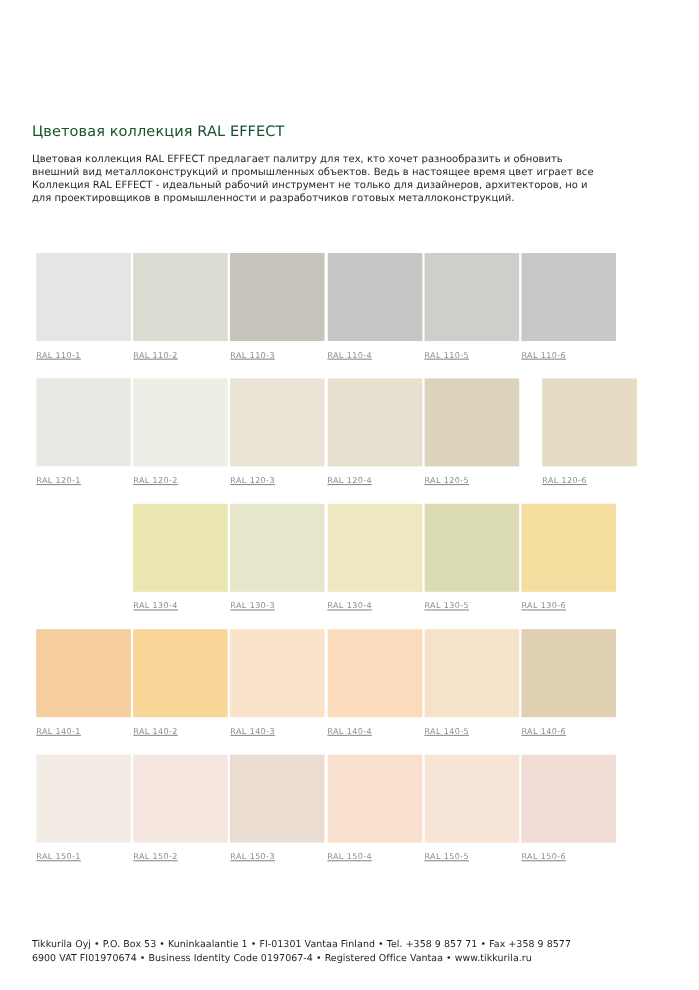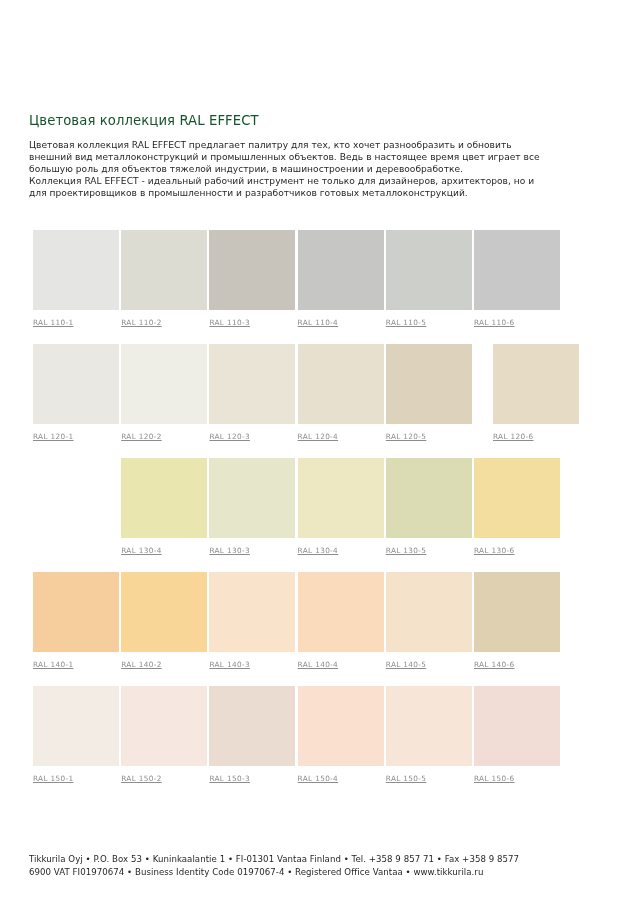--- a/index.html
+++ b/index.html
@@ -90,21 +90,20 @@
 </head>
 <body>
 
 <div class="page">
 
   <div class="title">Цветовая коллекция RAL EFFECT</div>
 
   <div class="intro">
     <p>Цветовая коллекция RAL EFFECT предлагает палитру для тех, кто хочет разнообразить и обновить</p>
     <p>внешний вид металлоконструкций и промышленных объектов. Ведь в настоящее время цвет играет все</p>
-    <p>большую роль для объектов тяжелой индустрии, в машиностроении и деревообработке.</p>
     <p>Коллекция RAL EFFECT - идеальный рабочий инструмент не только для дизайнеров, архитекторов, но и</p>
     <p>для проектировщиков в промышленности и разработчиков готовых металлоконструкций.</p>
   </div>
 
   <div class="swatch-grid" id="swatch-grid">
       <div class="row">
         <div class="cell" style="left: 0px;"><div class="chip" style="background: rgb(229, 229, 228);"></div><a class="chip-label">RAL 110-1</a></div>
         <div class="cell" style="left: 88.2px;"><div class="chip" style="background: rgb(221, 220, 211);"></div><a class="chip-label">RAL 110-2</a></div>
         <div class="cell" style="left: 176.4px;"><div class="chip" style="background: rgb(201, 196, 187);"></div><a class="chip-label">RAL 110-3</a></div>
         <div class="cell" style="left: 264.6px;"><div class="chip" style="background: rgb(198, 198, 196);"></div><a class="chip-label">RAL 110-4</a></div>

